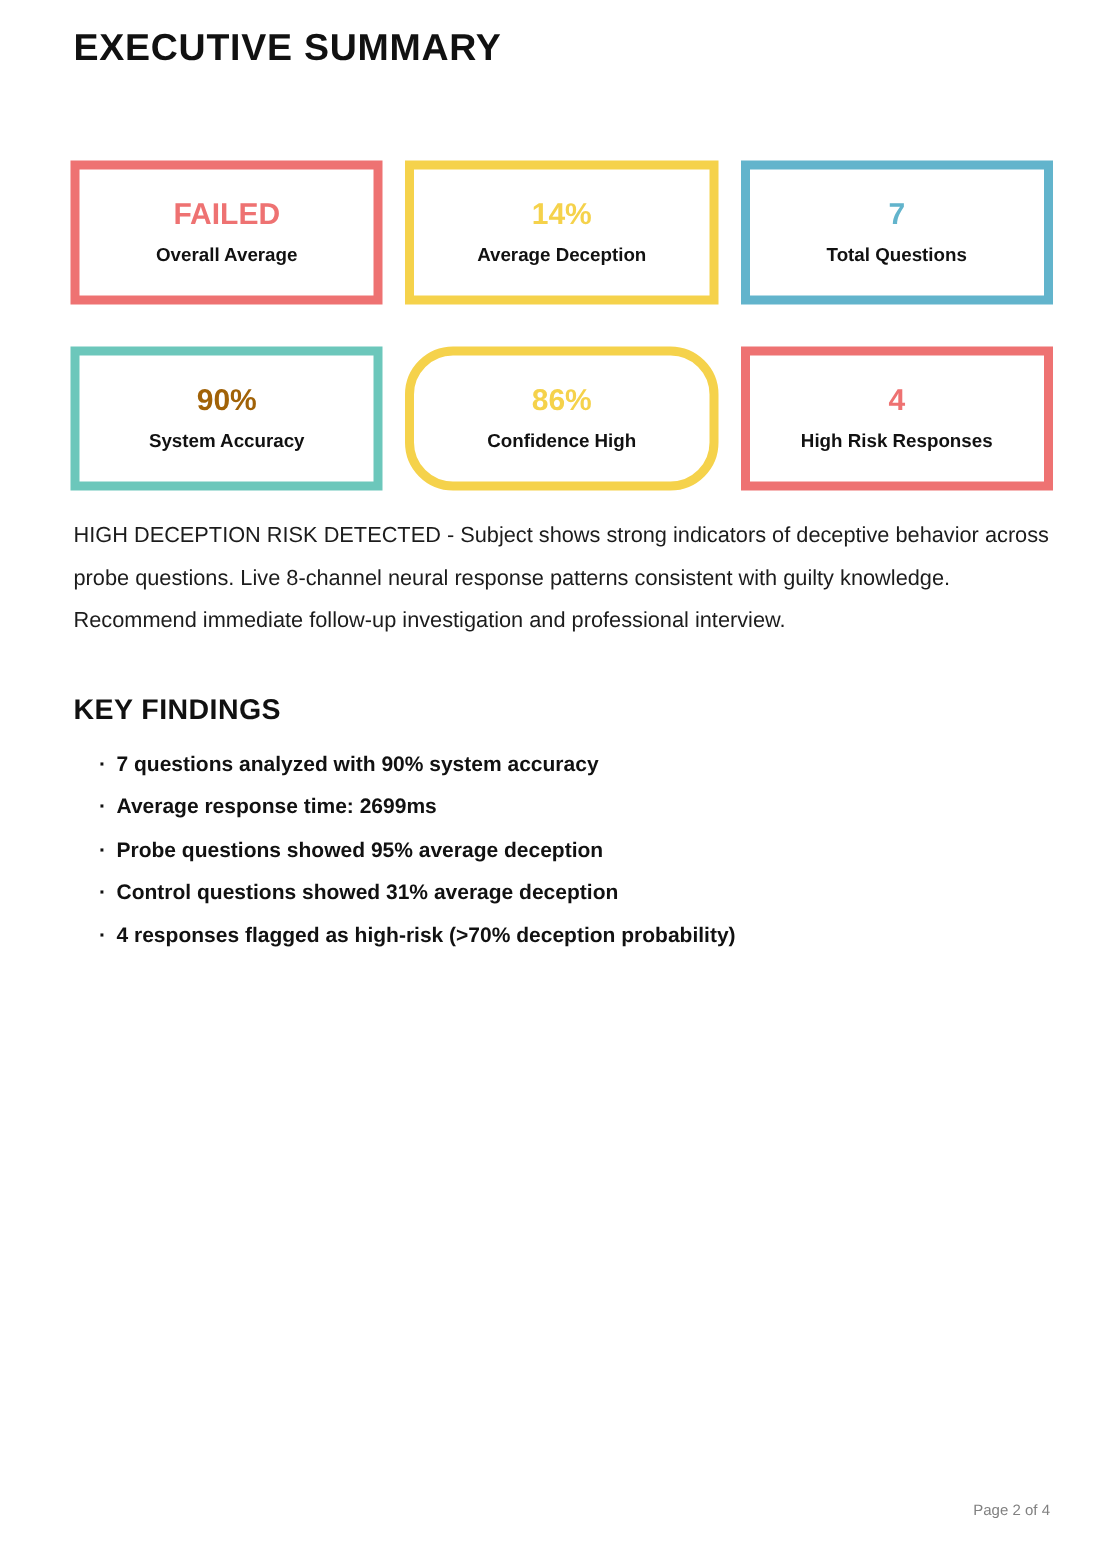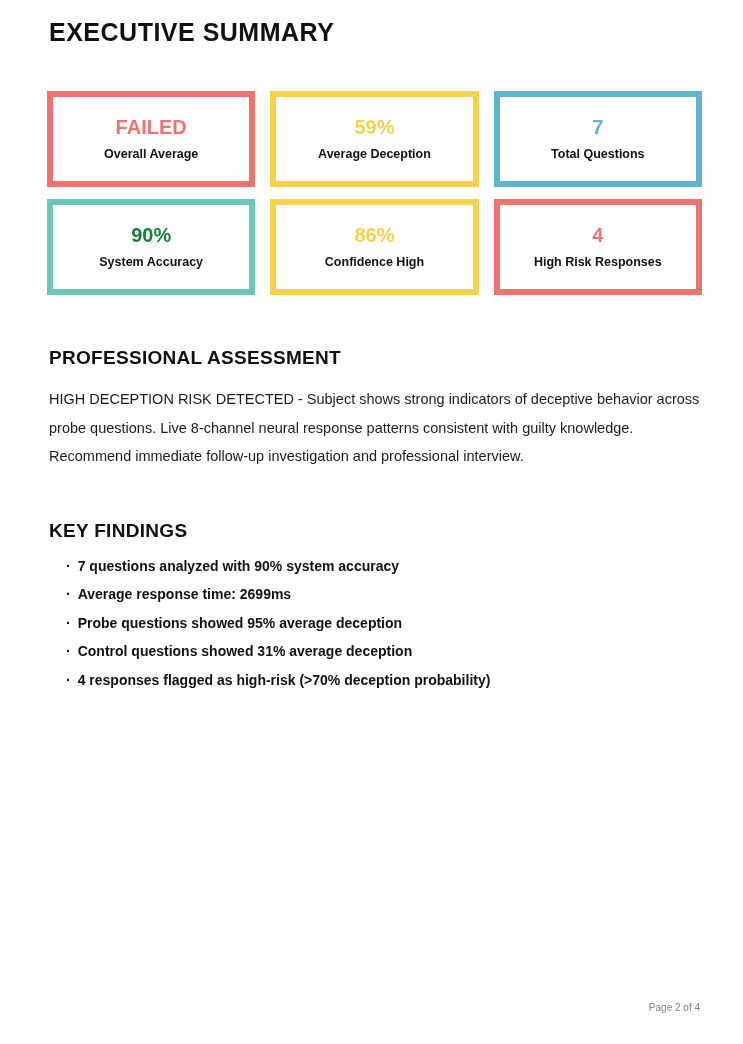--- a/index.html
+++ b/index.html
@@ -36,20 +36,21 @@
   }
   .metric-card {
     height: 96px;
     background: #ffffff;
     border: 6px solid #cccccc;
     display: flex;
     flex-direction: column;
     align-items: center;
     justify-content: center;
     gap: 11px;
+    margin-top: 16px;
   }
   .card-value {
     font-size: 20px;
     font-weight: bold;
     line-height: 1;
   }
   .card-label {
     font-size: 12.5px;
     font-weight: bold;
     color: #111111;
@@ -63,21 +64,21 @@
   }
   .assessment-heading { margin-top: 52px; }
   .assessment-body {
     margin-top: 16px;
     width: 652px;
     font-size: 14.5px;
     line-height: 28.5px;
     font-weight: normal;
     color: #1c1c1c;
   }
-  .findings-heading { margin-top: 49px; }
+  .findings-heading { margin-top: 34px; }
   .findings-list {
     margin-top: 17px;
     list-style: none;
   }
   .finding-item {
     padding-left: 17px;
     margin-bottom: 14.5px;
     font-size: 14px;
     font-weight: bold;
     color: #111111;
@@ -102,42 +103,41 @@
   <div class="content">
 
     <h1 class="page-title">EXECUTIVE SUMMARY</h1>
 
     <div class="cards-grid">
       <div class="metric-card" style="border-color: rgb(238, 114, 114);">
         <div class="card-value" style="color: rgb(238, 114, 114);">FAILED</div>
         <div class="card-label">Overall Average</div>
       </div>
       <div class="metric-card" style="border-color: rgb(245, 210, 75);">
-        <div class="card-value" style="color: rgb(245, 210, 75);">59%</div>
+        <div class="card-value" style="color: rgb(245, 210, 75);">14%</div>
         <div class="card-label">Average Deception</div>
       </div>
       <div class="metric-card" style="border-color: rgb(98, 180, 204);">
         <div class="card-value" style="color: rgb(98, 180, 204);">7</div>
         <div class="card-label">Total Questions</div>
       </div>
       <div class="metric-card" style="border-color: rgb(108, 199, 187);">
-        <div class="card-value" style="color: #15803d;">90%</div>
+        <div class="card-value" style="color: #a16207;">90%</div>
         <div class="card-label">System Accuracy</div>
       </div>
-      <div class="metric-card" style="border-color: rgb(245, 210, 75);">
+      <div class="metric-card" style="border-color: rgb(245, 210, 75); border-radius: 32px;">
         <div class="card-value" style="color: rgb(245, 210, 75);">86%</div>
         <div class="card-label">Confidence High</div>
       </div>
       <div class="metric-card" style="border-color: rgb(238, 114, 114);">
         <div class="card-value" style="color: rgb(238, 114, 114);">4</div>
         <div class="card-label">High Risk Responses</div>
       </div>
     </div>
 
-    <h2 class="section-heading assessment-heading">PROFESSIONAL ASSESSMENT</h2>
     <p class="assessment-body">HIGH DECEPTION RISK DETECTED - Subject shows strong indicators of deceptive behavior across probe questions. Live 8-channel neural response patterns consistent with guilty knowledge. Recommend immediate follow-up investigation and professional interview.</p>
 
     <h2 class="section-heading findings-heading">KEY FINDINGS</h2>
     <ul class="findings-list">
       <li class="finding-item">
         <span class="bullet-marker">·</span><span>7 questions analyzed with 90% system accuracy</span>
       </li>
       <li class="finding-item">
         <span class="bullet-marker">·</span><span>Average response time: 2699ms</span>
       </li>

